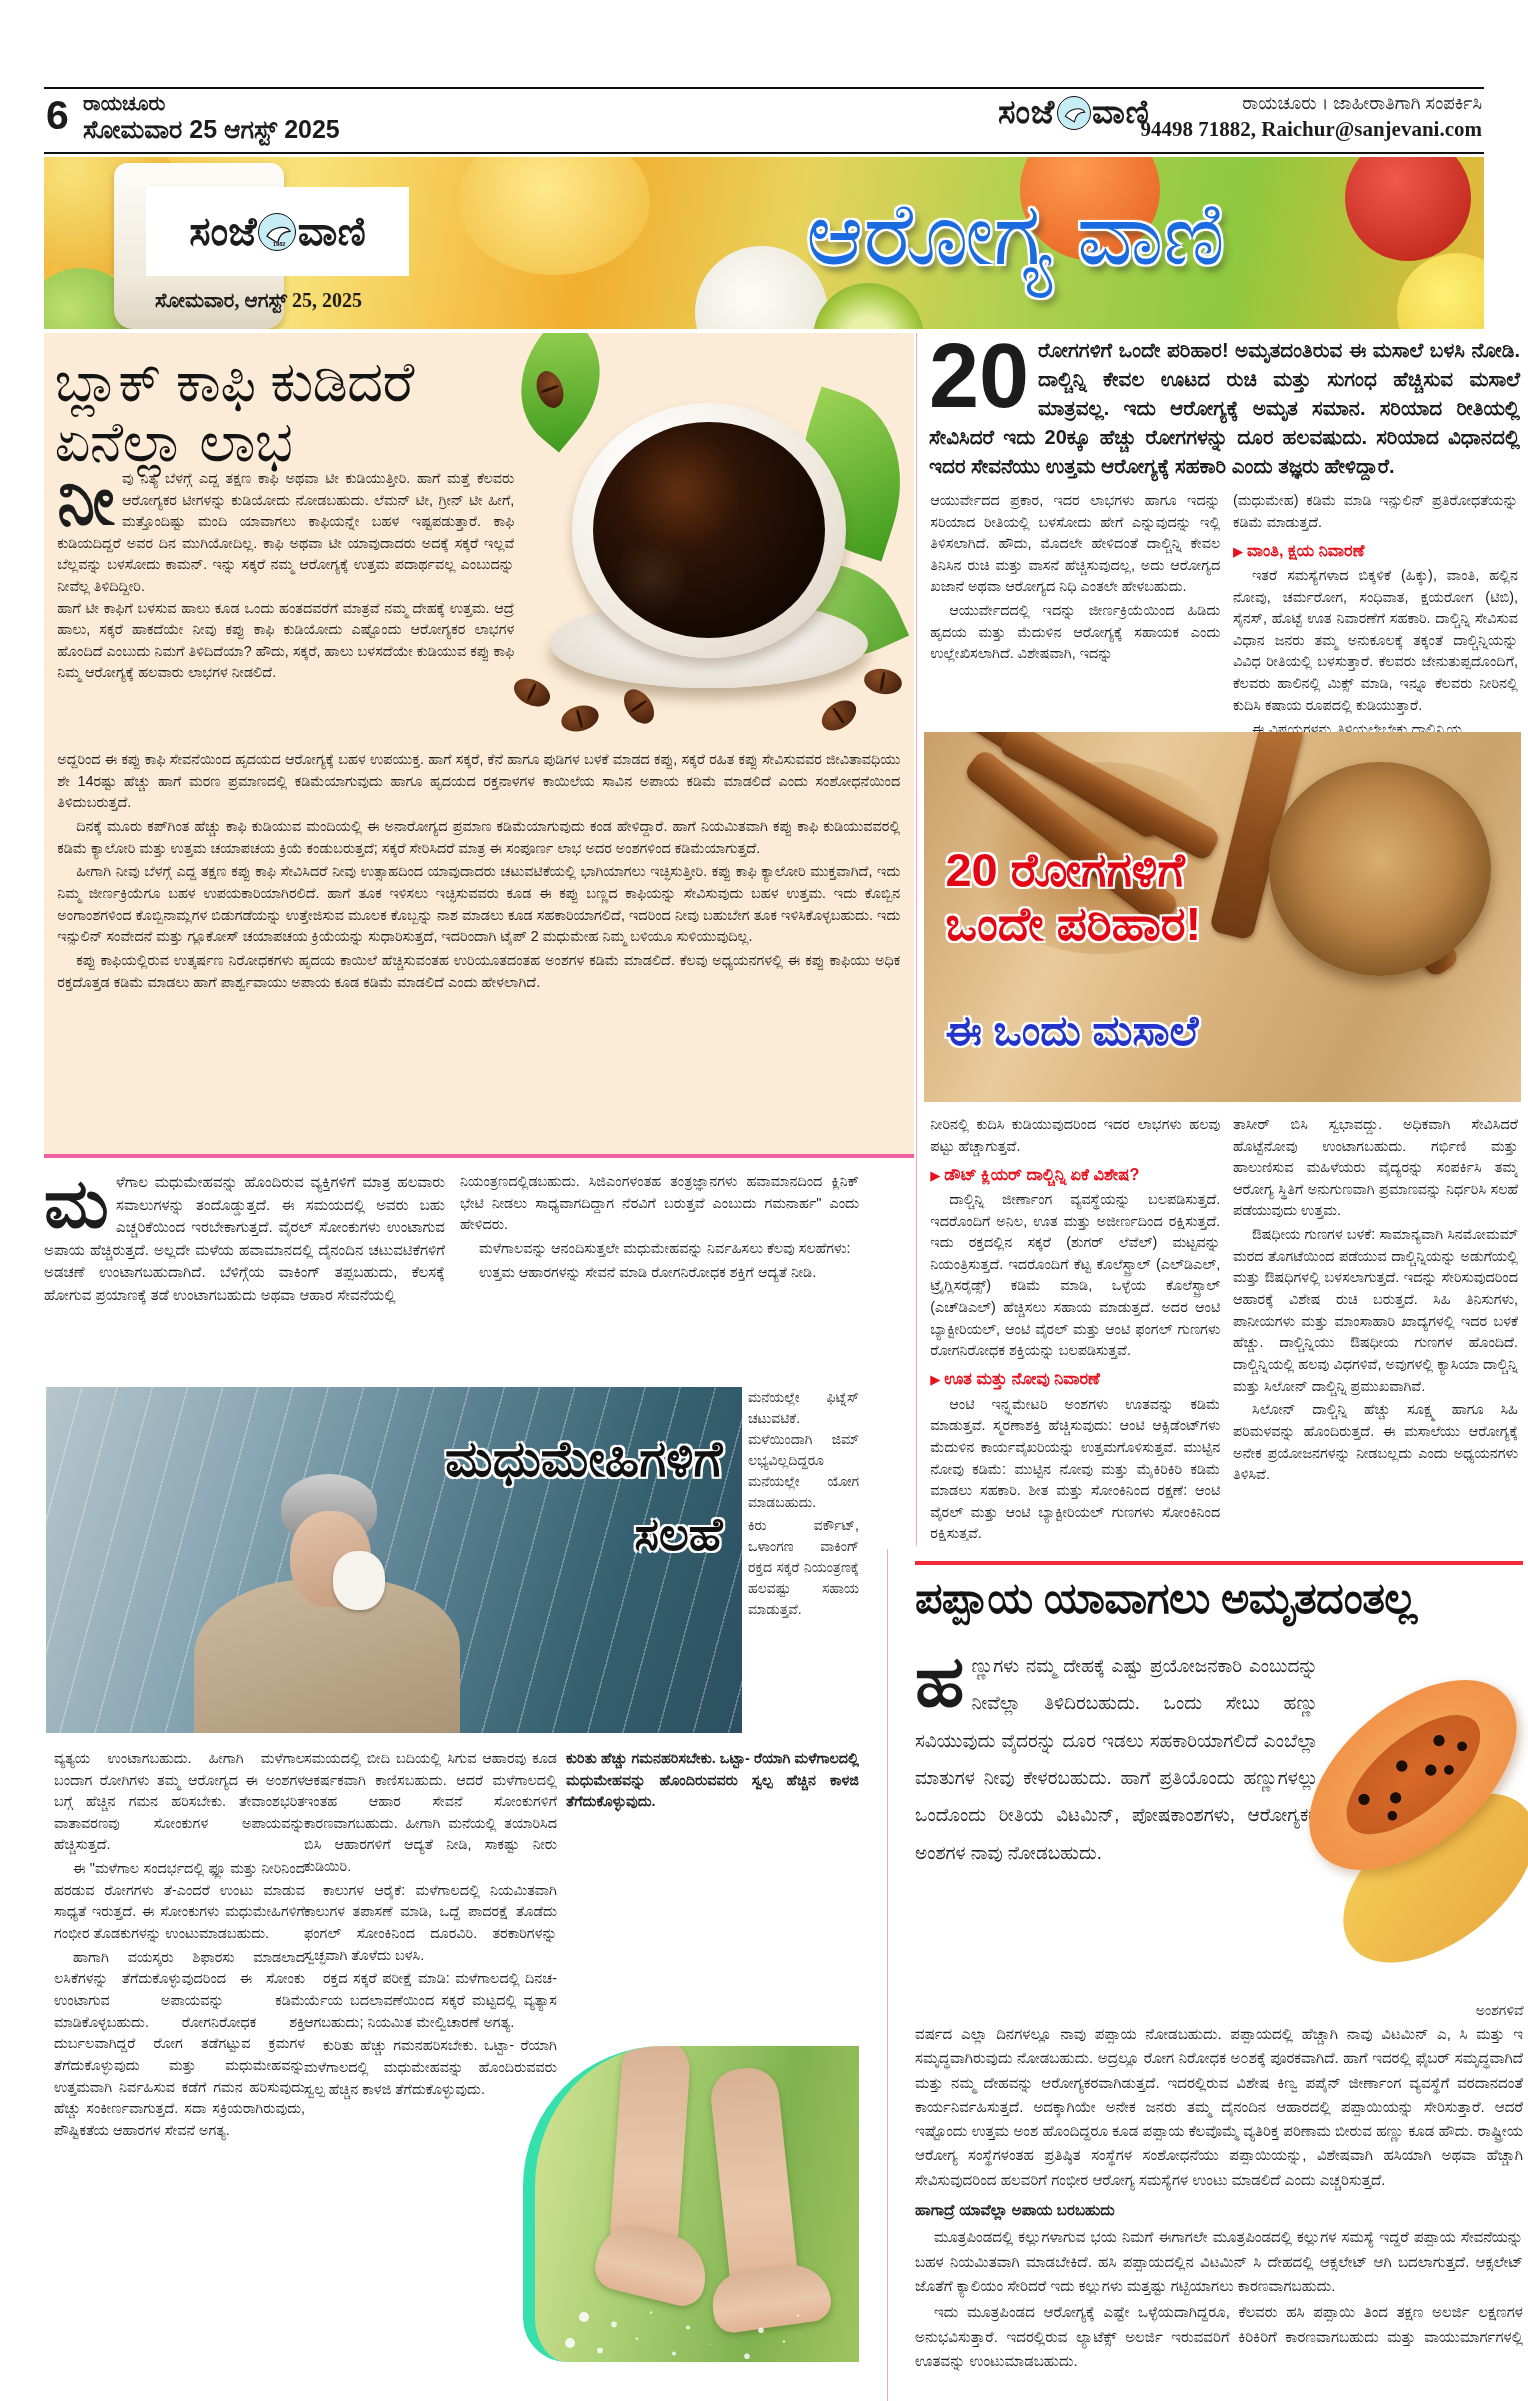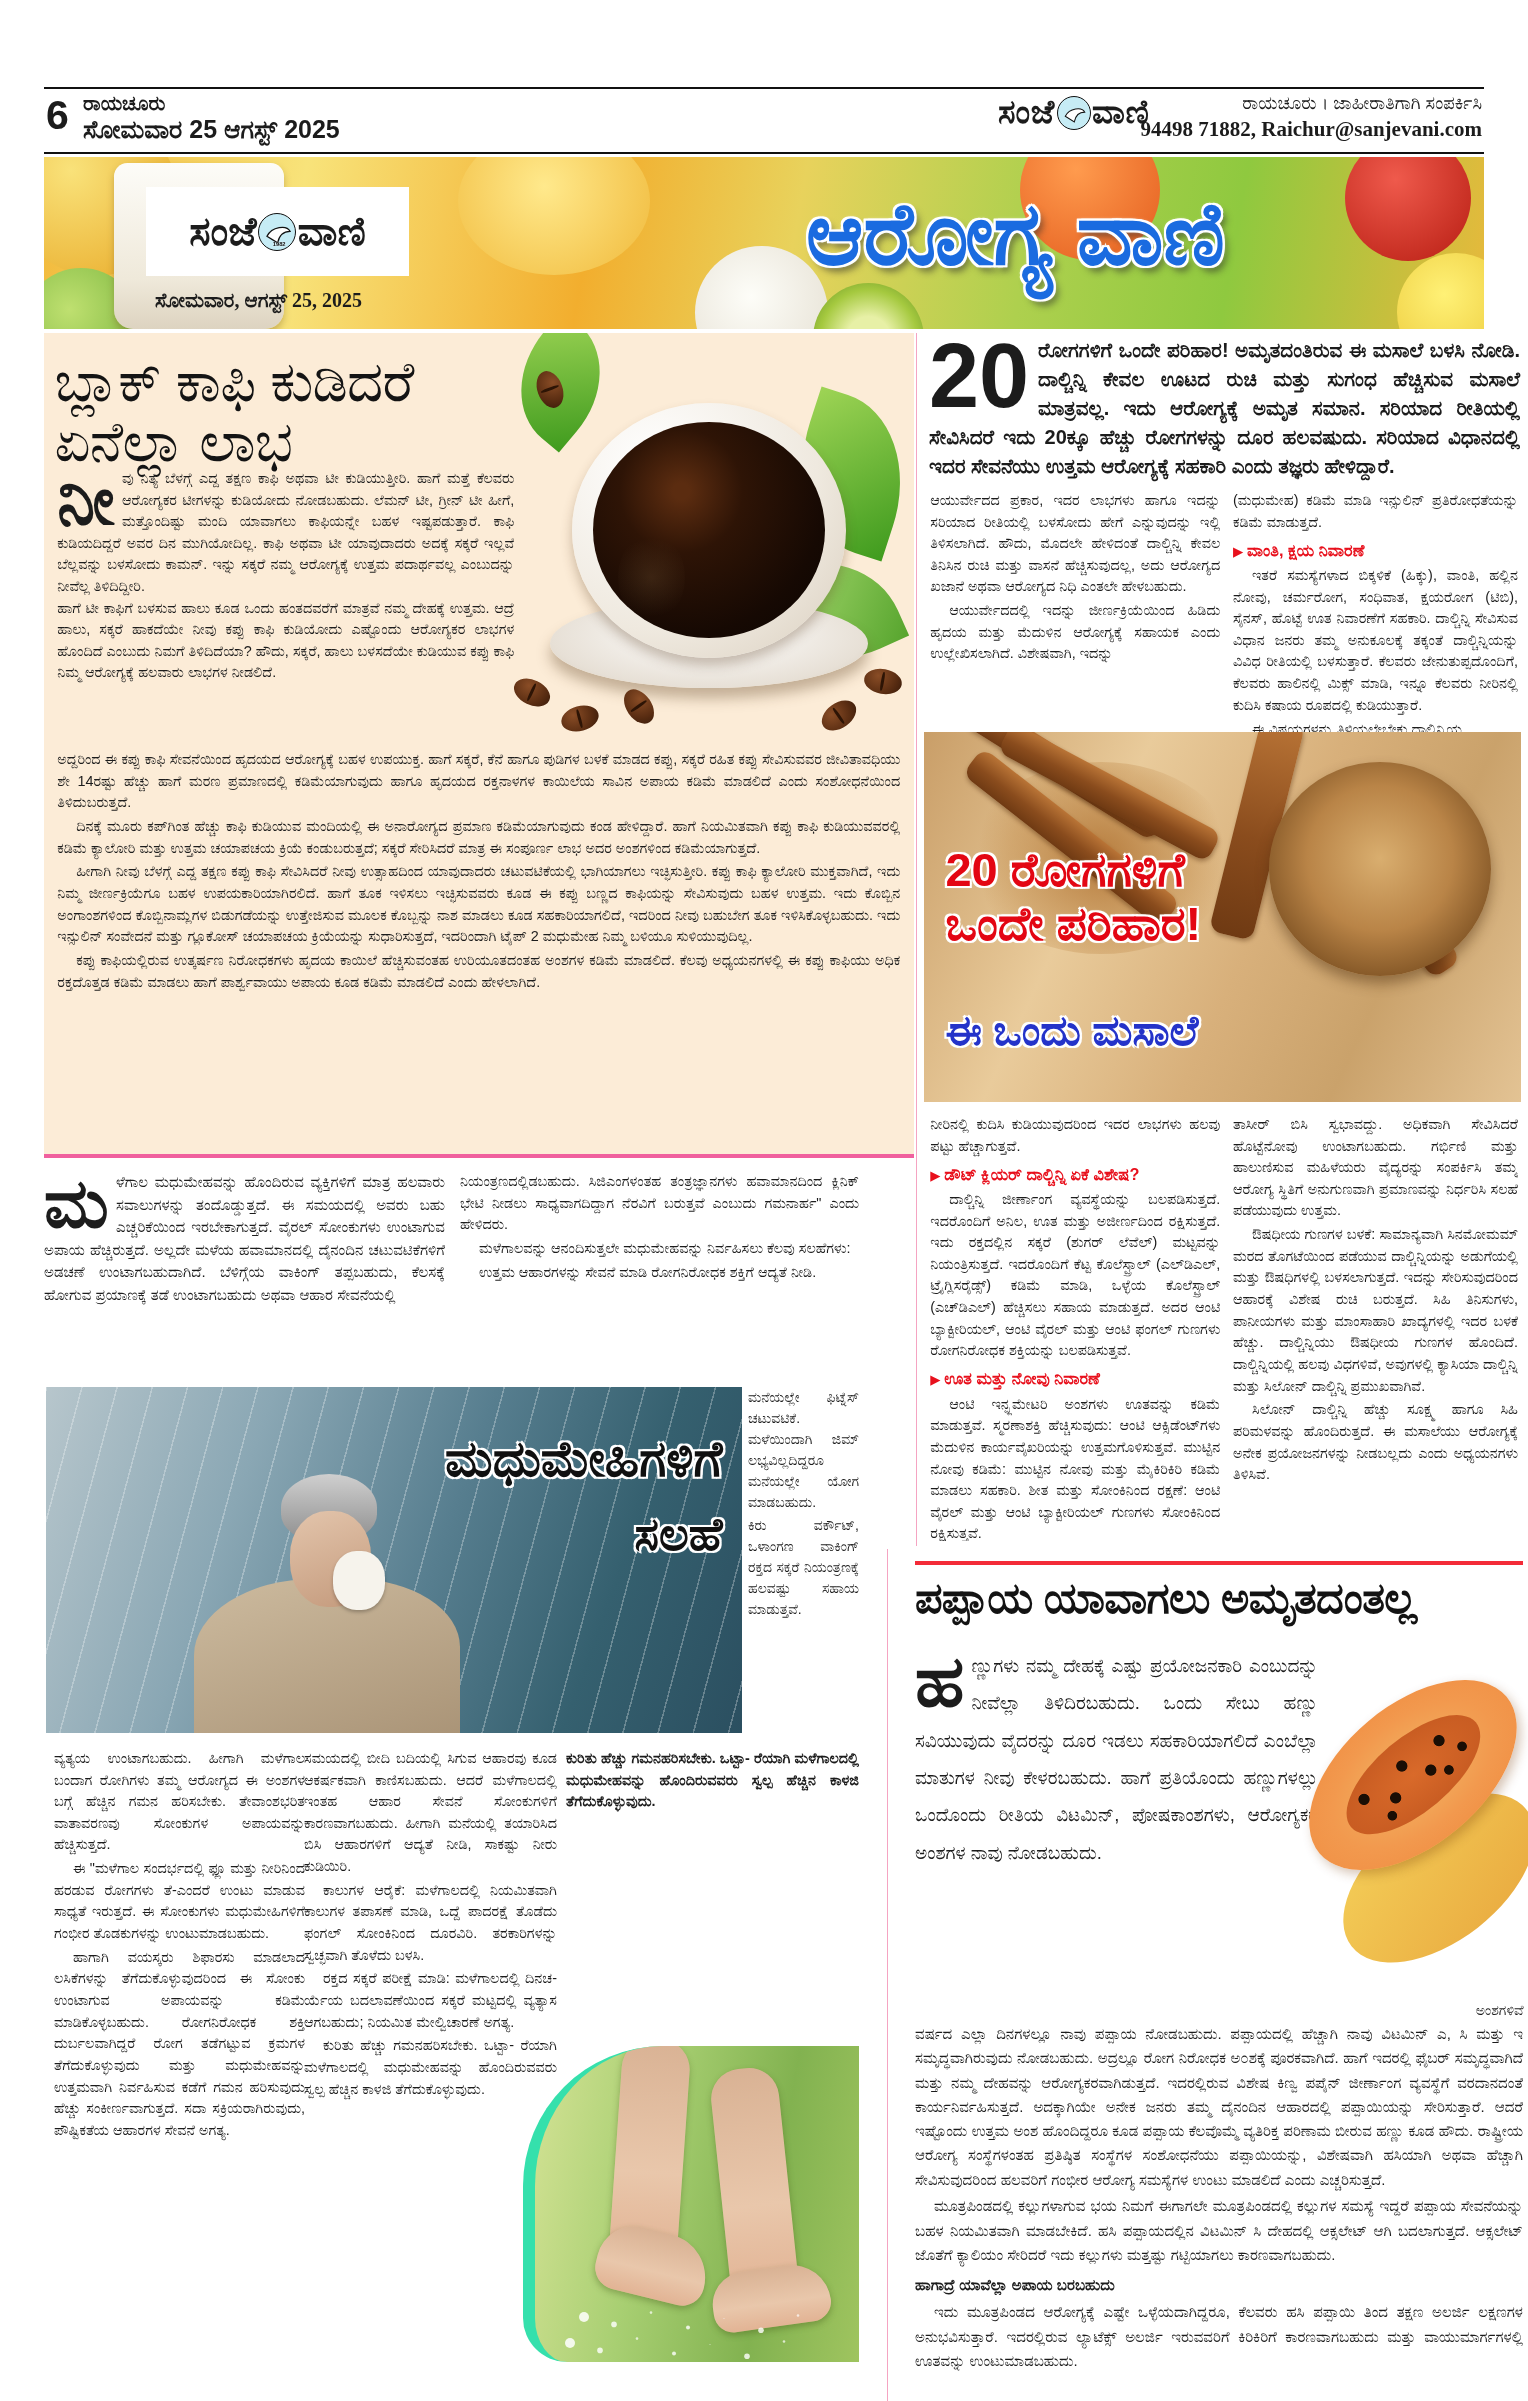--- a/index.html
+++ b/index.html
@@ -18,21 +18,21 @@
               text-shadow:0 0 1.5px #fff; display:flex; align-items:center; }
   .dove-circ { display:inline-block; width:34px; height:34px; border-radius:50%; background:#c6ecf5; border:1.5px solid #111; margin:0 1.5px; position:relative; }
   .dove-circ svg{ position:absolute; left:3px; top:4.4px; }
 
   
   .banner { position:absolute; left:44px; top:157px; width:1440px; height:172px; overflow:hidden;
             background:linear-gradient(100deg,#f2b93b 0%,#f8e37a 18%,#f2ae2e 38%,#e8d25c 52%,#aed04e 68%,#8fc93f 82%,#e8b93c 100%); }
   .blob { position:absolute; border-radius:50%; }
   .banner-logo-box { position:absolute; left:102px; top:30px; width:263px; height:89px; background:#fff; display:flex; align-items:center; justify-content:center; font-size:40px; font-weight:bold; text-shadow:0 0 1.5px #fff; }
   .banner-date { position:absolute; left:111px; top:132px; font-size:20px; font-weight:bold; font-family:"Liberation Serif","DejaVu Serif",serif; }
-  .banner-title { position:absolute; left:518px; right:15px; top:16.3px; text-align:center; font-size:87px; font-weight:bold; color:#1a6be0; line-height:1.4;
+  .banner-title { position:absolute; left:518px; right:15px; top:16.3px; text-align:center; font-size:87px; font-weight:normal; color:#1a6be0; line-height:1.4;
                   -webkit-text-stroke:3.7px #ffffff; paint-order:stroke fill;
                   text-shadow:0 0 4.4px #fff,2.2px 2.2px 0 #fff,-2.2px -2.2px 0 #fff,2.2px -2.2px 0 #fff,-2.2px 2.2px 0 #fff, 4.4px 6px 7.4px rgba(40,40,40,.55); }
 
   
   .bp { font-size:14.4px; line-height:1.5; text-align:justify; text-indent:19px; margin-bottom:2.2px; }
   .red-sub { color:#e8101c; font-weight:bold; text-indent:0; font-size:16.3px; margin:4.4px 0 3px; }
   .red-sub::before { content:"▶ "; font-size:13.3px; }
   .bold-sub { font-weight:bold; text-indent:0; font-size:15.5px; margin:6px 0 3px; }
   .b { font-weight:bold; }
   .cols-wrap p:first-child { text-indent:0; }
@@ -300,20 +300,20 @@
     <div class="papaya-photo">
       <div class="pap-back"></div>
       <div class="pap-half">
         <div class="pap-cavity"></div>
         <div class="seeds"></div>
       </div>
       <div style="position:absolute;right:4.4px;bottom:-4.4px;font-size:14px;">ಅಂಶಗಳಿವೆ</div>
     </div>
     <div class="papaya-body cols-wrap">
         <p class="bp ">ವರ್ಷದ ಎಲ್ಲಾ ದಿನಗಳಲ್ಲೂ ನಾವು ಪಪ್ಪಾಯ ನೋಡಬಹುದು. ಪಪ್ಪಾಯದಲ್ಲಿ ಹೆಚ್ಚಾಗಿ ನಾವು ವಿಟಮಿನ್ ಎ, ಸಿ ಮತ್ತು ಇ ಸಮೃದ್ಧವಾಗಿರುವುದು ನೋಡಬಹುದು. ಅದ್ರಲ್ಲೂ ರೋಗ ನಿರೋಧಕ ಅ೦ಶಕ್ಕೆ ಪೂರಕವಾಗಿದೆ. ಹಾಗೆ ಇದರಲ್ಲಿ ಫೈಬರ್ ಸಮೃದ್ಧವಾಗಿದೆ ಮತ್ತು ನಮ್ಮ ದೇಹವನ್ನು ಆರೋಗ್ಯಕರವಾಗಿಡುತ್ತದೆ. ಇದರಲ್ಲಿರುವ ವಿಶೇಷ ಕಿಣ್ವ ಪಪೈನ್ ಜೀರ್ಣಾಂಗ ವ್ಯವಸ್ಥೆಗೆ ವರದಾನದಂತೆ ಕಾರ್ಯನಿರ್ವಹಿಸುತ್ತದೆ. ಅದಕ್ಕಾಗಿಯೇ ಅನೇಕ ಜನರು ತಮ್ಮ ದೈನಂದಿನ ಆಹಾರದಲ್ಲಿ ಪಪ್ಪಾಯಿಯನ್ನು ಸೇರಿಸುತ್ತಾರೆ. ಆದರೆ ಇಷ್ಟೊಂದು ಉತ್ತಮ ಅಂಶ ಹೊಂದಿದ್ದರೂ ಕೂಡ ಪಪ್ಪಾಯ ಕೆಲವೊಮ್ಮೆ ವ್ಯತಿರಿಕ್ತ ಪರಿಣಾಮ ಬೀರುವ ಹಣ್ಣು ಕೂಡ ಹೌದು. ರಾಷ್ಟ್ರೀಯ ಆರೋಗ್ಯ ಸಂಸ್ಥೆಗಳಂತಹ ಪ್ರತಿಷ್ಠಿತ ಸಂಸ್ಥೆಗಳ ಸಂಶೋಧನೆಯು ಪಪ್ಪಾಯಿಯನ್ನು, ವಿಶೇಷವಾಗಿ ಹಸಿಯಾಗಿ ಅಥವಾ ಹೆಚ್ಚಾಗಿ ಸೇವಿಸುವುದರಿಂದ ಹಲವರಿಗೆ ಗಂಭೀರ ಆರೋಗ್ಯ ಸಮಸ್ಯೆಗಳ ಉಂಟು ಮಾಡಲಿದೆ ಎಂದು ಎಚ್ಚರಿಸುತ್ತದೆ.</p>
+        <p class="bp bold-sub">ಹಾಗಾದ್ರೆ ಯಾವೆಲ್ಲಾ ಅಪಾಯ ಬರಬಹುದು</p>
         <p class="bp ">ಮೂತ್ರಪಿಂಡದಲ್ಲಿ ಕಲ್ಲುಗಳಾಗುವ ಭಯ ನಿಮಗೆ ಈಗಾಗಲೇ ಮೂತ್ರಪಿಂಡದಲ್ಲಿ ಕಲ್ಲುಗಳ ಸಮಸ್ಯೆ ಇದ್ದರೆ ಪಪ್ಪಾಯ ಸೇವನೆಯನ್ನು ಬಹಳ ನಿಯಮಿತವಾಗಿ ಮಾಡಬೇಕಿದೆ. ಹಸಿ ಪಪ್ಪಾಯದಲ್ಲಿನ ವಿಟಮಿನ್ ಸಿ ದೇಹದಲ್ಲಿ ಆಕ್ಸಲೇಟ್ ಆಗಿ ಬದಲಾಗುತ್ತದೆ. ಆಕ್ಸಲೇಟ್ ಜೊತೆಗೆ ಕ್ಯಾಲಿಯಂ ಸೇರಿದರೆ ಇದು ಕಲ್ಲುಗಳು ಮತ್ತಷ್ಟು ಗಟ್ಟಿಯಾಗಲು ಕಾರಣವಾಗಬಹುದು.</p>
-        <p class="bp bold-sub">ಹಾಗಾದ್ರೆ ಯಾವೆಲ್ಲಾ ಅಪಾಯ ಬರಬಹುದು</p>
         <p class="bp ">ಇದು ಮೂತ್ರಪಿಂಡದ ಆರೋಗ್ಯಕ್ಕೆ ಎಷ್ಟೇ ಒಳ್ಳೆಯದಾಗಿದ್ದರೂ, ಕೆಲವರು ಹಸಿ ಪಪ್ಪಾಯಿ ತಿಂದ ತಕ್ಷಣ ಅಲರ್ಜಿ ಲಕ್ಷಣಗಳ ಅನುಭವಿಸುತ್ತಾರೆ. ಇದರಲ್ಲಿರುವ ಲ್ಯಾಟೆಕ್ಸ್ ಅಲರ್ಜಿ ಇರುವವರಿಗೆ ಕಿರಿಕಿರಿಗೆ ಕಾರಣವಾಗಬಹುದು ಮತ್ತು ವಾಯುಮಾರ್ಗಗಳಲ್ಲಿ ಊತವನ್ನು ಉಂಟುಮಾಡಬಹುದು.</p>
       </div>
   </div>
 
 </div>
 
 
 </body></html>

